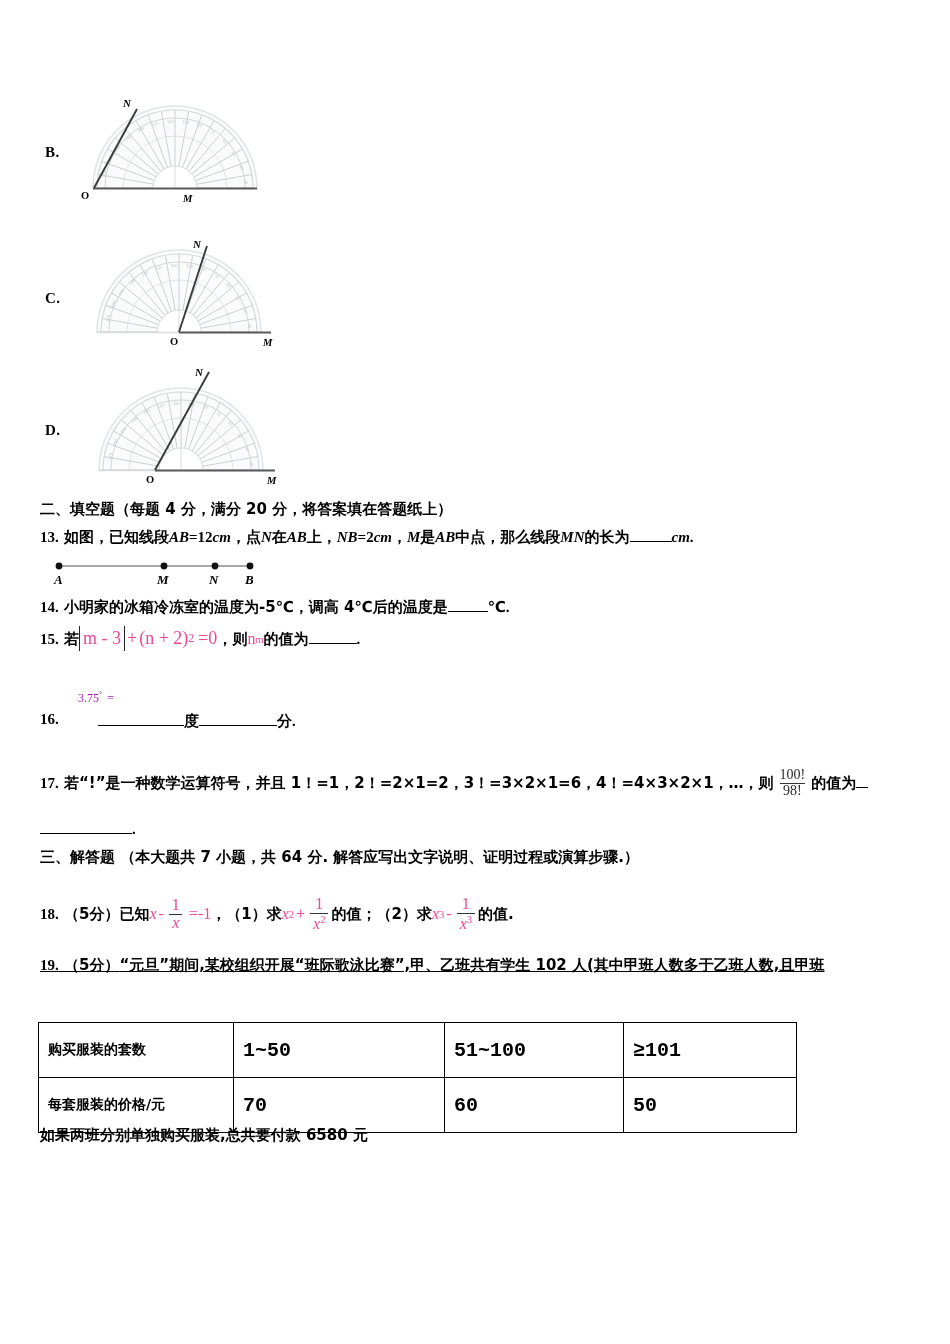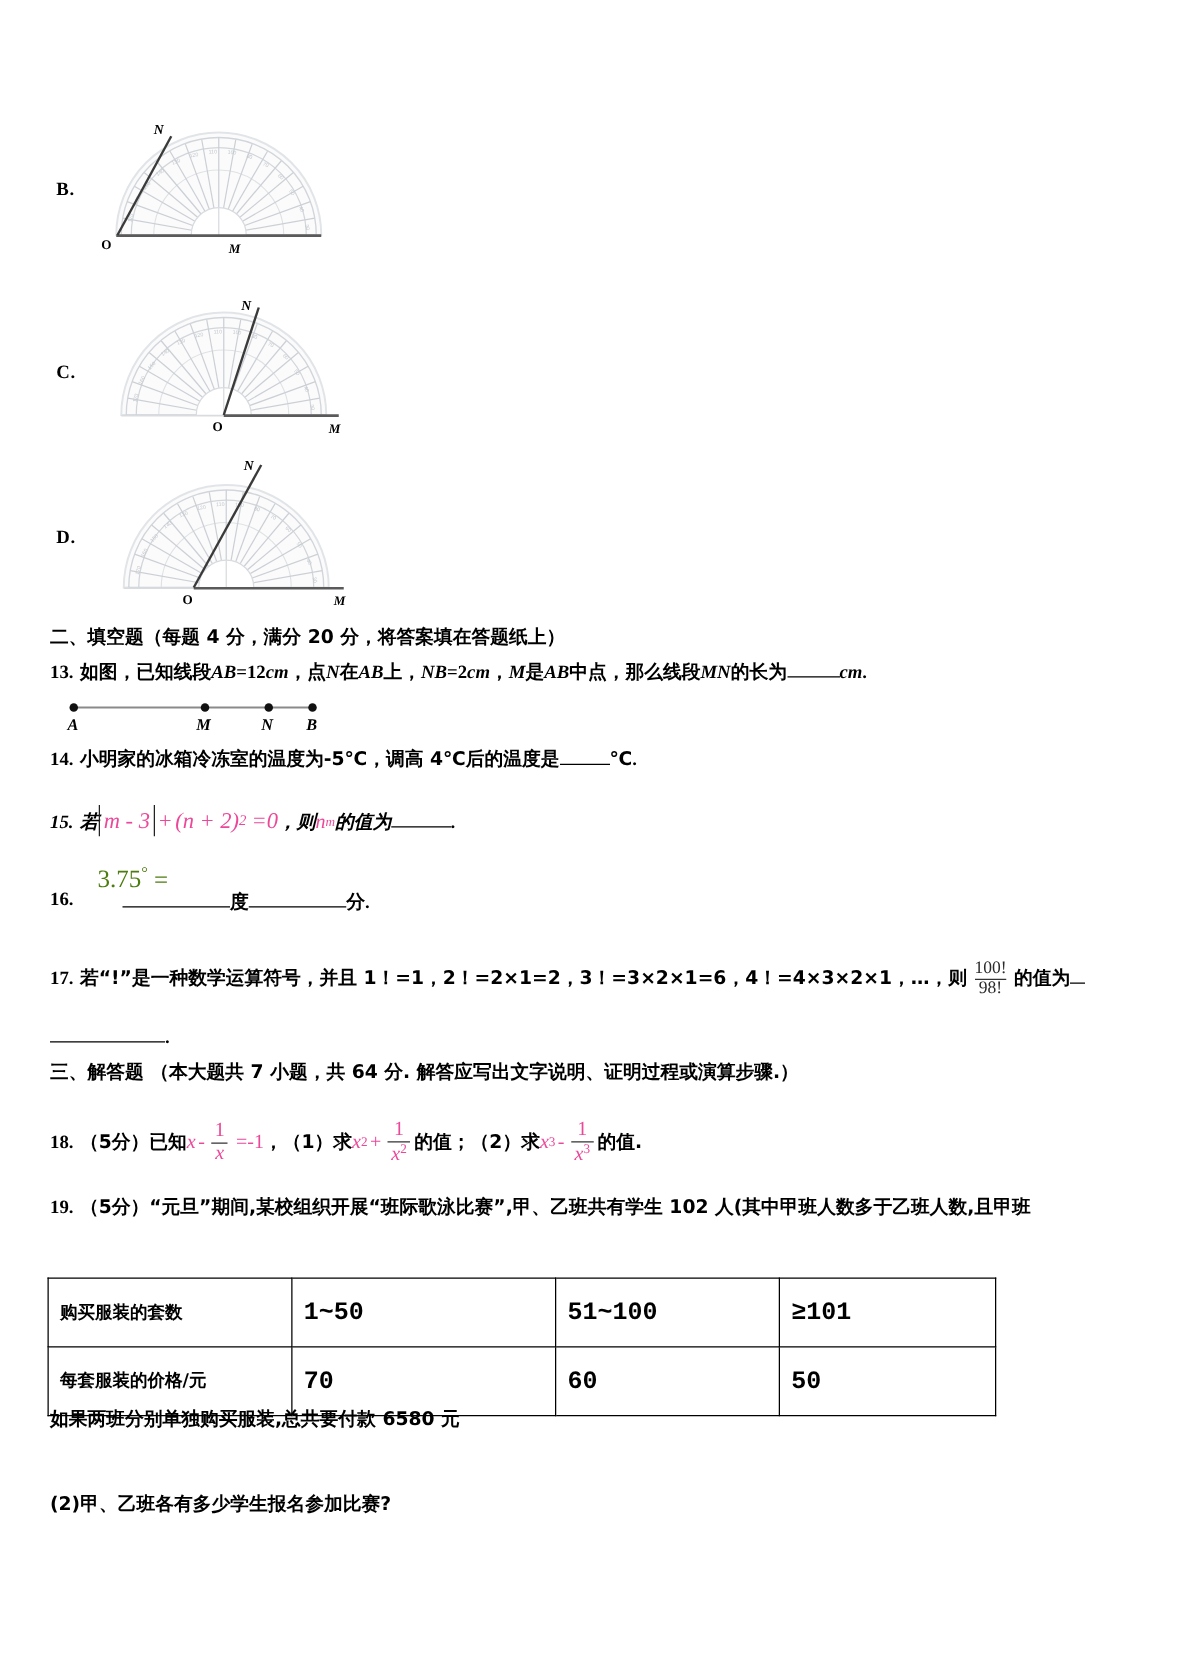--- a/index.html
+++ b/index.html
@@ -352,38 +352,38 @@
       <text x="164" y="28" font-size="13" font-style="italic" font-weight="bold" font-family="Liberation Serif, serif" fill="#000">N</text>
       <text x="200" y="28" font-size="13" font-style="italic" font-weight="bold" font-family="Liberation Serif, serif" fill="#000">B</text>
     </svg>
   </div>
 
   <div class="qline" style="left:40px; top:598px;">
     <span class="serif-num">14.</span>
     <span>小明家的冰箱冷冻室的温度为‑5℃，调高 4℃后的温度是</span><span class="blank" style="width:40px;"></span><span>℃</span><span class="serif-num">.</span>
   </div>
 
-  <div class="qline" style="left:40px; top:644px;font-style:italic;">
+  <div class="qline" style="left:40px; top:626px;">
     <span class="serif-num">15.</span>
     <span>若</span><span class="mathrow" style="font-size:18px;">
         <span class="absbar">m - 3</span>
         <span style="margin:0 2px;">+</span>
         <span>(n + 2)</span>
         <span class="msup-up">2</span>
         <span style="margin-left:4px;">=0</span>
       </span><span>，则</span><span class="mathrow" style="font-size:16px;">
         <span>n</span>
         <span class="msup-up">m</span>
       </span><span>的值为</span><span class="blank" style="width:48px;"></span><span class="serif-num">.</span>
   </div>
 
   <div class="qline" style="left:40px; top:710px;">
     <span class="serif-num">16.</span>
   </div>
-  <div class="qline" style="left:78px; top:690px; font-family:'Liberation Serif',serif; font-weight:normal; color:#4d7c0f; font-size:20px;text-align:right;">
+  <div class="qline" style="left:78px; top:690px; font-family:'Liberation Serif',serif; font-weight:normal; color:#a21caf; font-size:12px;text-align:right;">
     <span>3.75</span><span class="msup-up">°</span><span style="margin-left:5px;">=</span>
   </div>
   <div class="qline" style="left:98px; top:712px;">
     <span class="blank" style="width:86px;"></span><span>度</span><span class="blank" style="width:78px;"></span><span>分</span><span class="serif-num">.</span>
   </div>
 
   <div class="qline" style="left:40px; top:768px;">
     <span class="serif-num">17.</span>
     <span>若“!”是一种数学运算符号，并且 1！=1，2！=2×1=2，3！=3×2×1=6，4！=4×3×2×1，…，则</span><span class="mfrac" style="font-size:14px; font-family:'Liberation Serif',serif; font-weight:normal; color:#2a2a2a;">
         <span class="num">100!</span>
@@ -418,21 +418,21 @@
         <span class="mvar">x</span>
         <span class="msup-up">3</span>
         <span style="margin:0 2px;">-</span>
         <span class="mfrac">
           <span class="num">1</span>
           <span class="den"><span class="mvar">x</span><span class="msup-up">3</span></span>
         </span>
       </span><span>的值.</span>
   </div>
 
-  <div class="qline" style="left:40px; top:956px;">
+  <div class="qline" style="left:40px; top:956px;text-decoration:underline;">
     <span class="serif-num">19.</span>
     <span>（5分）</span><span>“元旦”期间,某校组织开展“班际歌泳比赛”,甲、乙班共有学生 102 人(其中甲班人数多于乙班人数,且甲班</span>
   </div>
 
   <table class="pricetable">
     <tbody>
       <tr>
         <td class="col-head">购买服装的套数</td>
         <td class="col-a numcell">1~50</td>
         <td class="col-b numcell">51~100</td>
@@ -441,15 +441,14 @@
       <tr>
         <td class="col-head">每套服装的价格/元</td>
         <td class="col-a numcell">70</td>
         <td class="col-b numcell">60</td>
         <td class="col-c numcell">50</td>
       </tr>
     </tbody>
   </table>
 
   <div class="qline" style="left:40px; top:1126px;">如果两班分别单独购买服装,总共要付款 6580 元</div>
-  <div class="qline" style="left:40px; top:1194px;">(2)甲、乙班各有多少学生报名参加比赛?</div>
 
 </div>
 
 </body></html>

